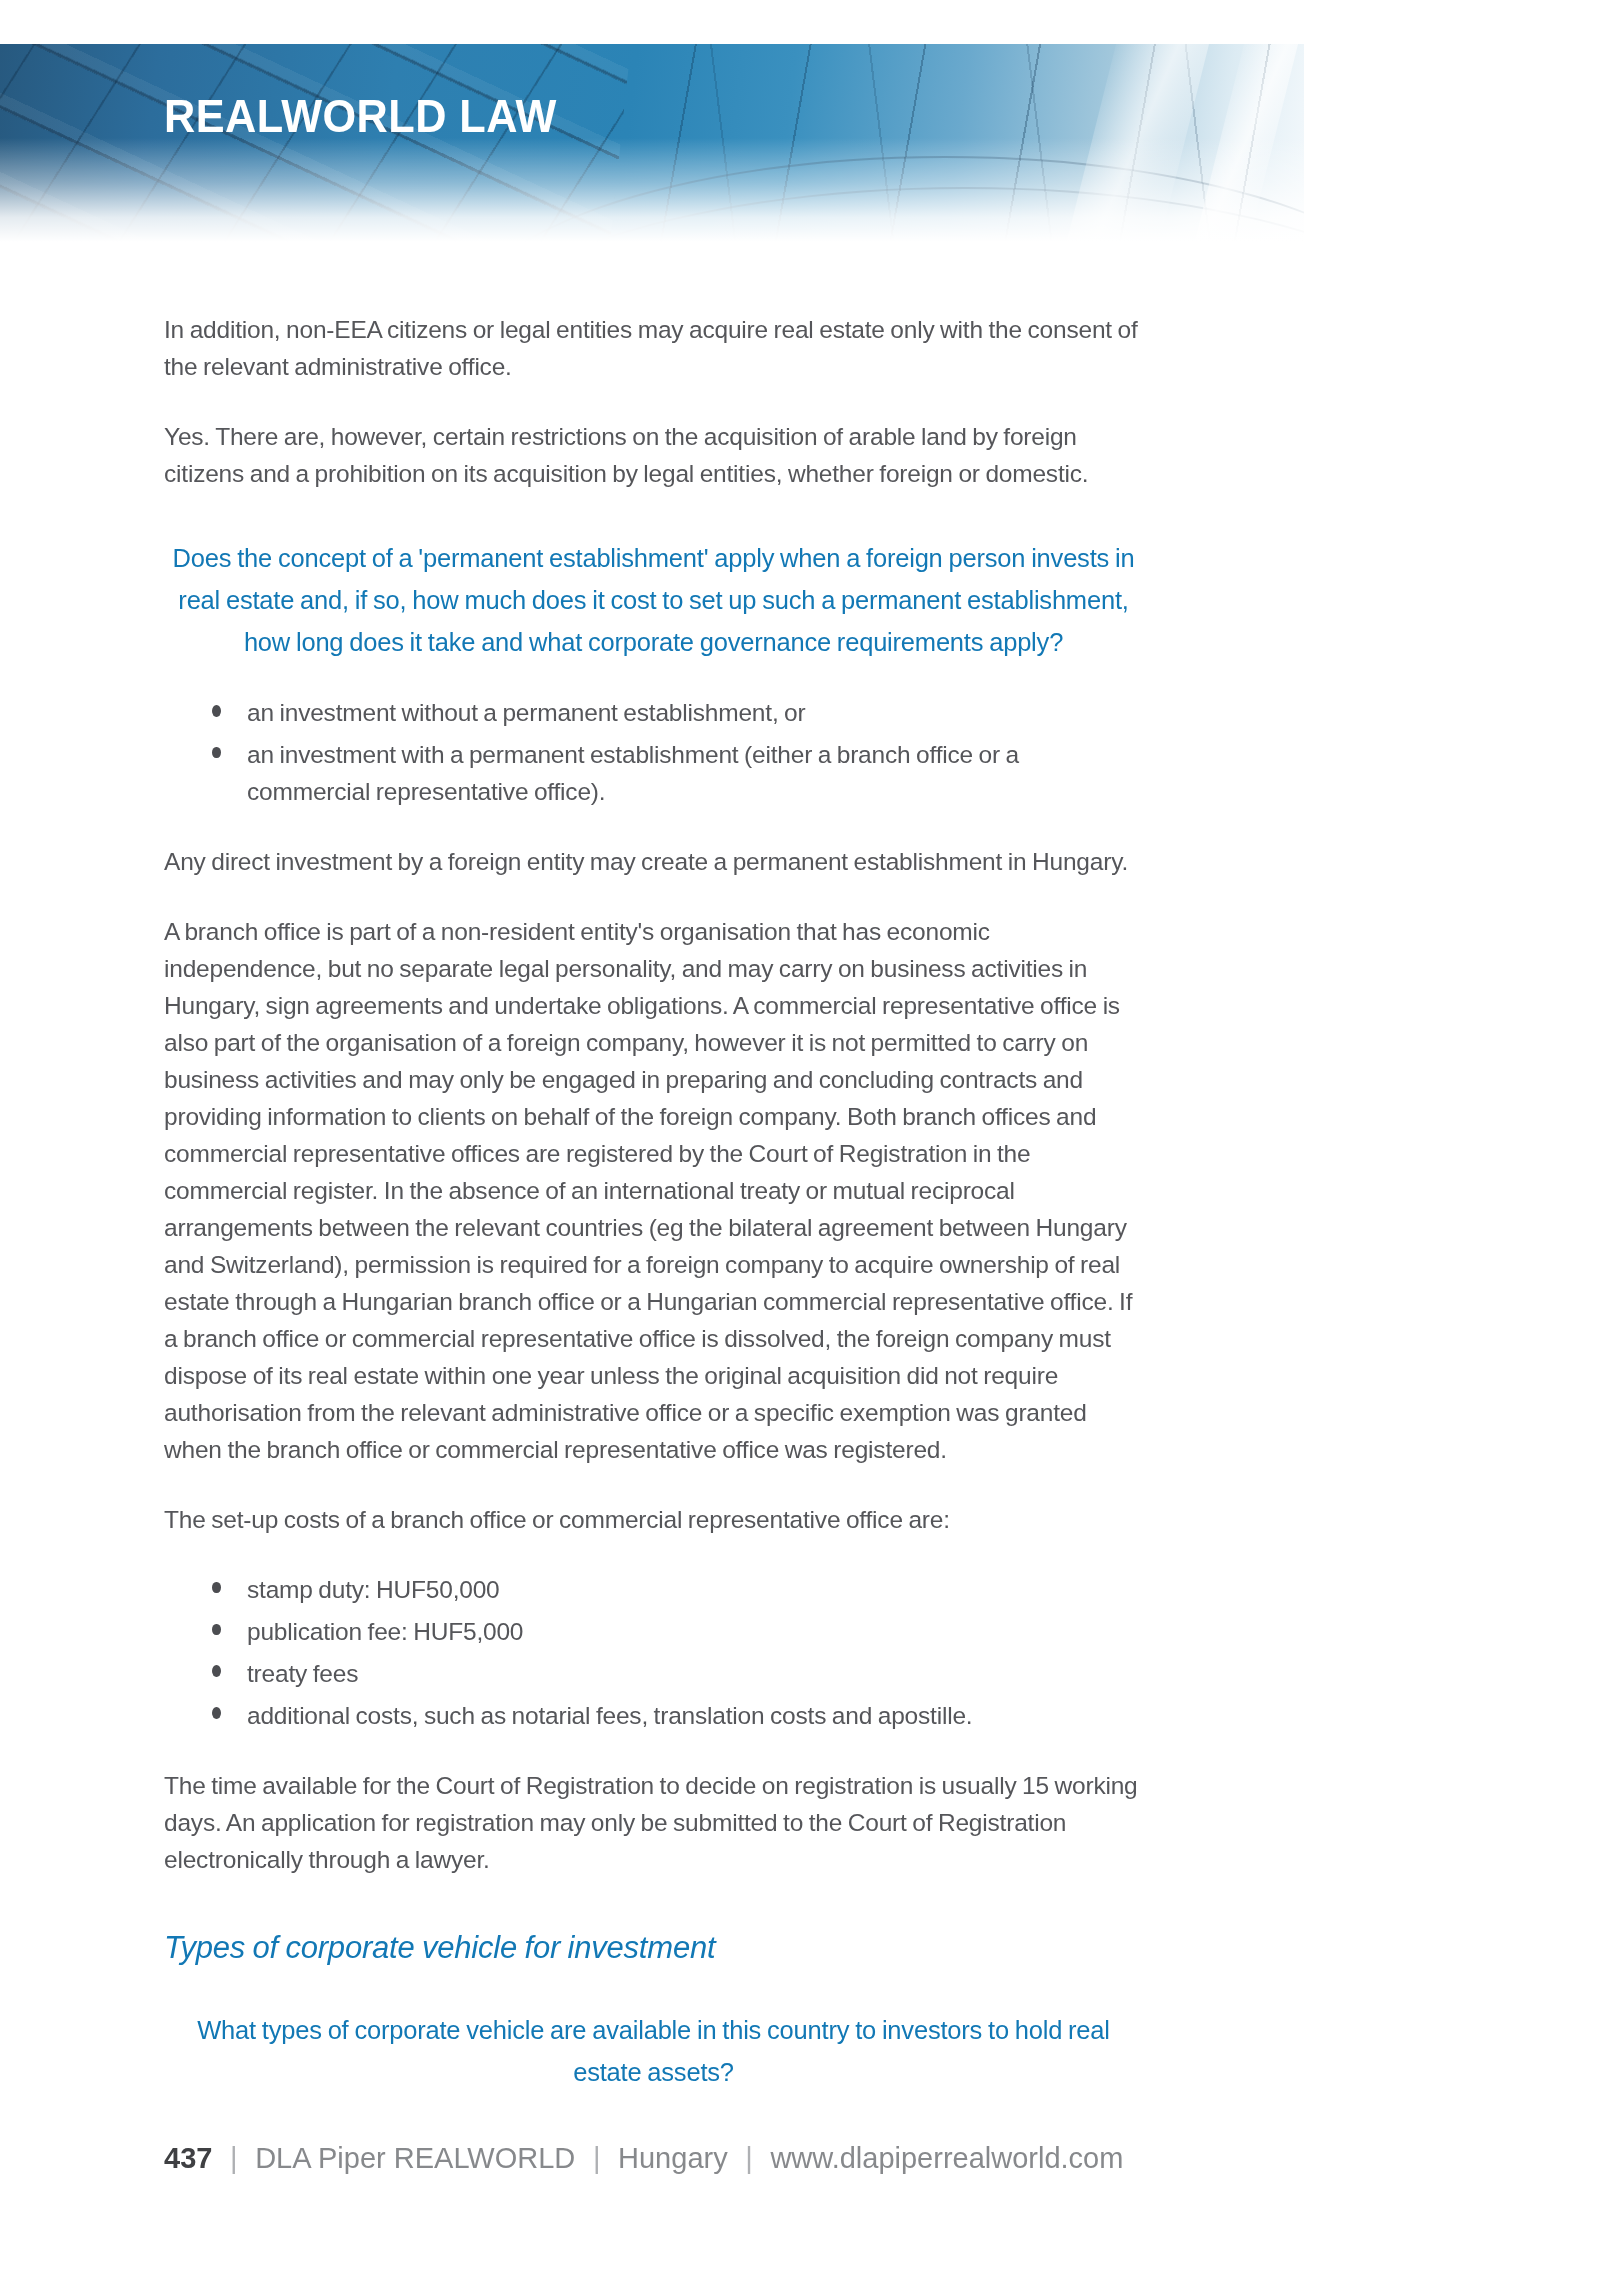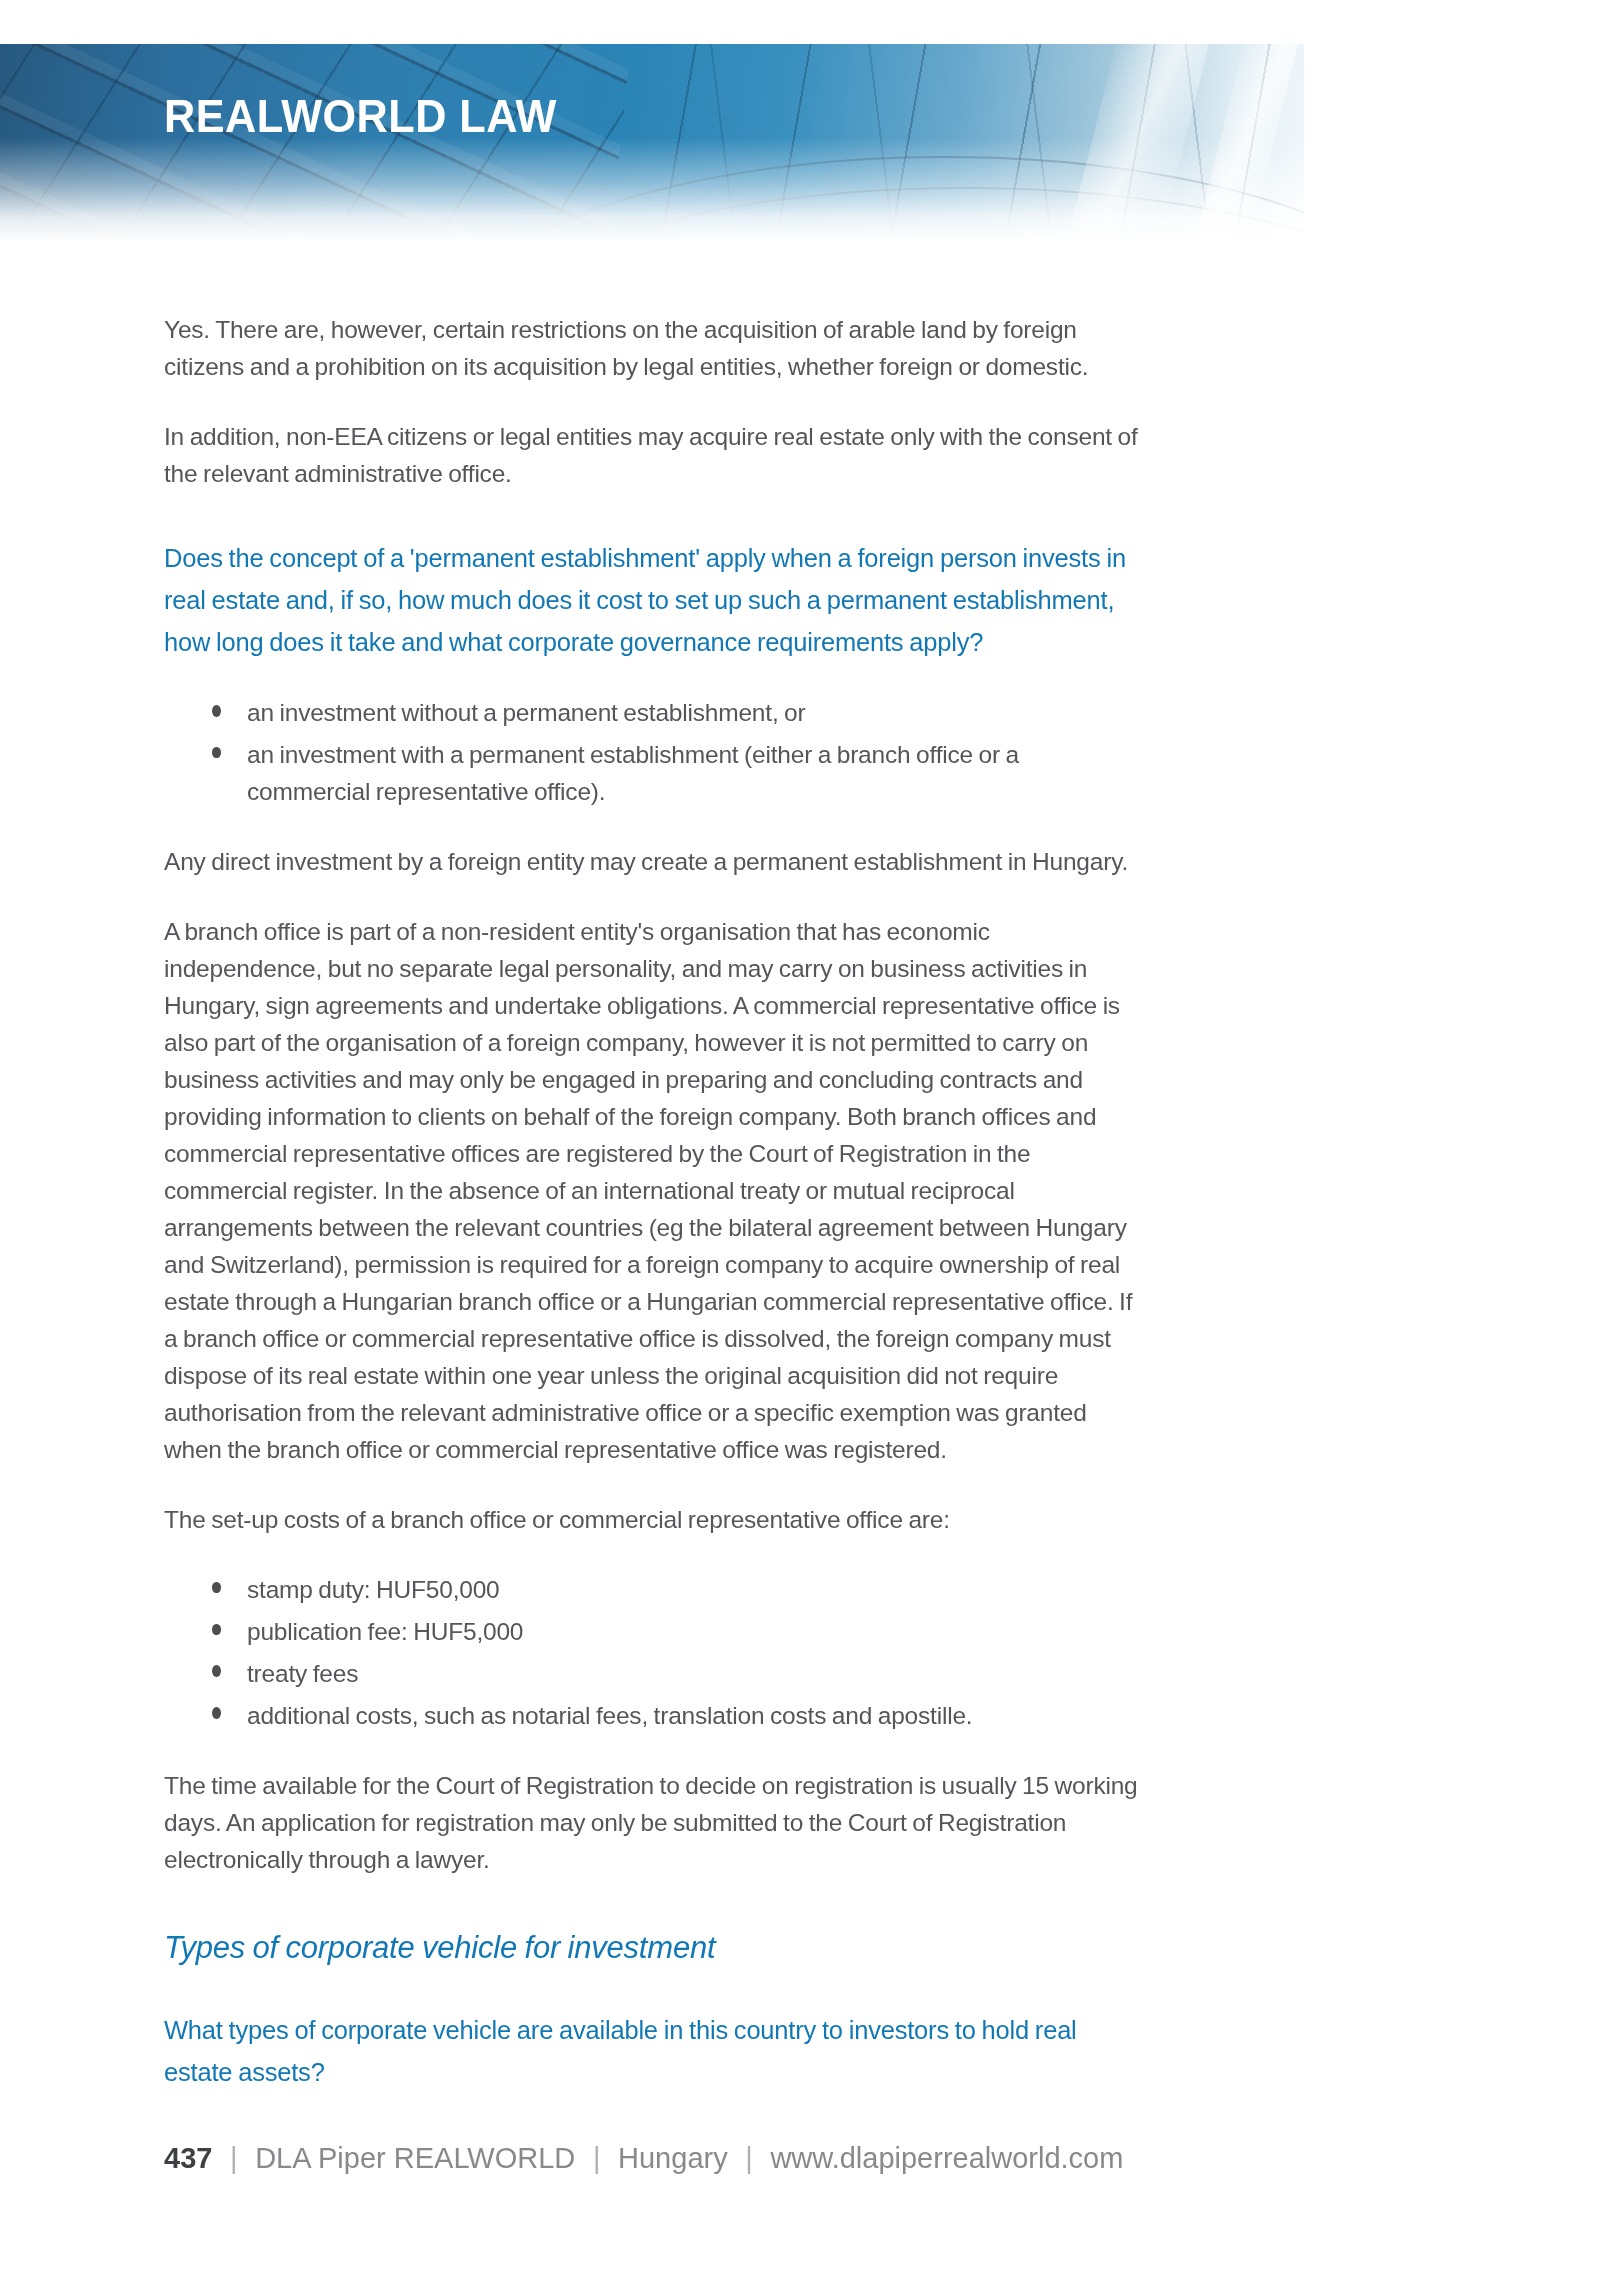--- a/index.html
+++ b/index.html
@@ -82,20 +82,21 @@
   }
   .content p { margin-bottom: 33px; }
 
   .question {
     color: #1278b5;
     font-size: 25.5px;
     font-weight: 400;
     line-height: 42px;
     margin-top: 45px;
     margin-bottom: 31px;
+    text-align: center;
   }
 
   .subheading {
     color: #1278b5;
     font-size: 31px;
     font-weight: 400;
     font-style: italic;
     line-height: 37px;
     margin-top: 51px;
     margin-bottom: 0;
@@ -142,22 +143,22 @@
     <div class="panes-right"></div>
     <div class="arc1"></div>
     <div class="arc2"></div>
     <div class="streak1"></div>
     <div class="streak2"></div>
     <div class="fade"></div>
     <h1 class="brand">REALWORLD LAW</h1>
   </header>
 
   <main class="content">
+    <p>In addition, non-EEA citizens or legal entities may acquire real estate only with the consent of the relevant administrative office.</p>
     <p>Yes. There are, however, certain restrictions on the acquisition of arable land by foreign citizens and a prohibition on its acquisition by legal entities, whether foreign or domestic.</p>
-    <p>In addition, non-EEA citizens or legal entities may acquire real estate only with the consent of the relevant administrative office.</p>
 
     <h2 class="question">Does the concept of a 'permanent establishment' apply when a foreign person invests in real estate and, if so, how much does it cost to set up such a permanent establishment, how long does it take and what corporate governance requirements apply?</h2>
 
 
     <ul class="bullets">
       <li>an investment without a permanent establishment, or</li>
       <li>an investment with a permanent establishment (either a branch office or a commercial representative office).</li>
     </ul>
 
     <p>Any direct investment by a foreign entity may create a permanent establishment in Hungary.</p>

